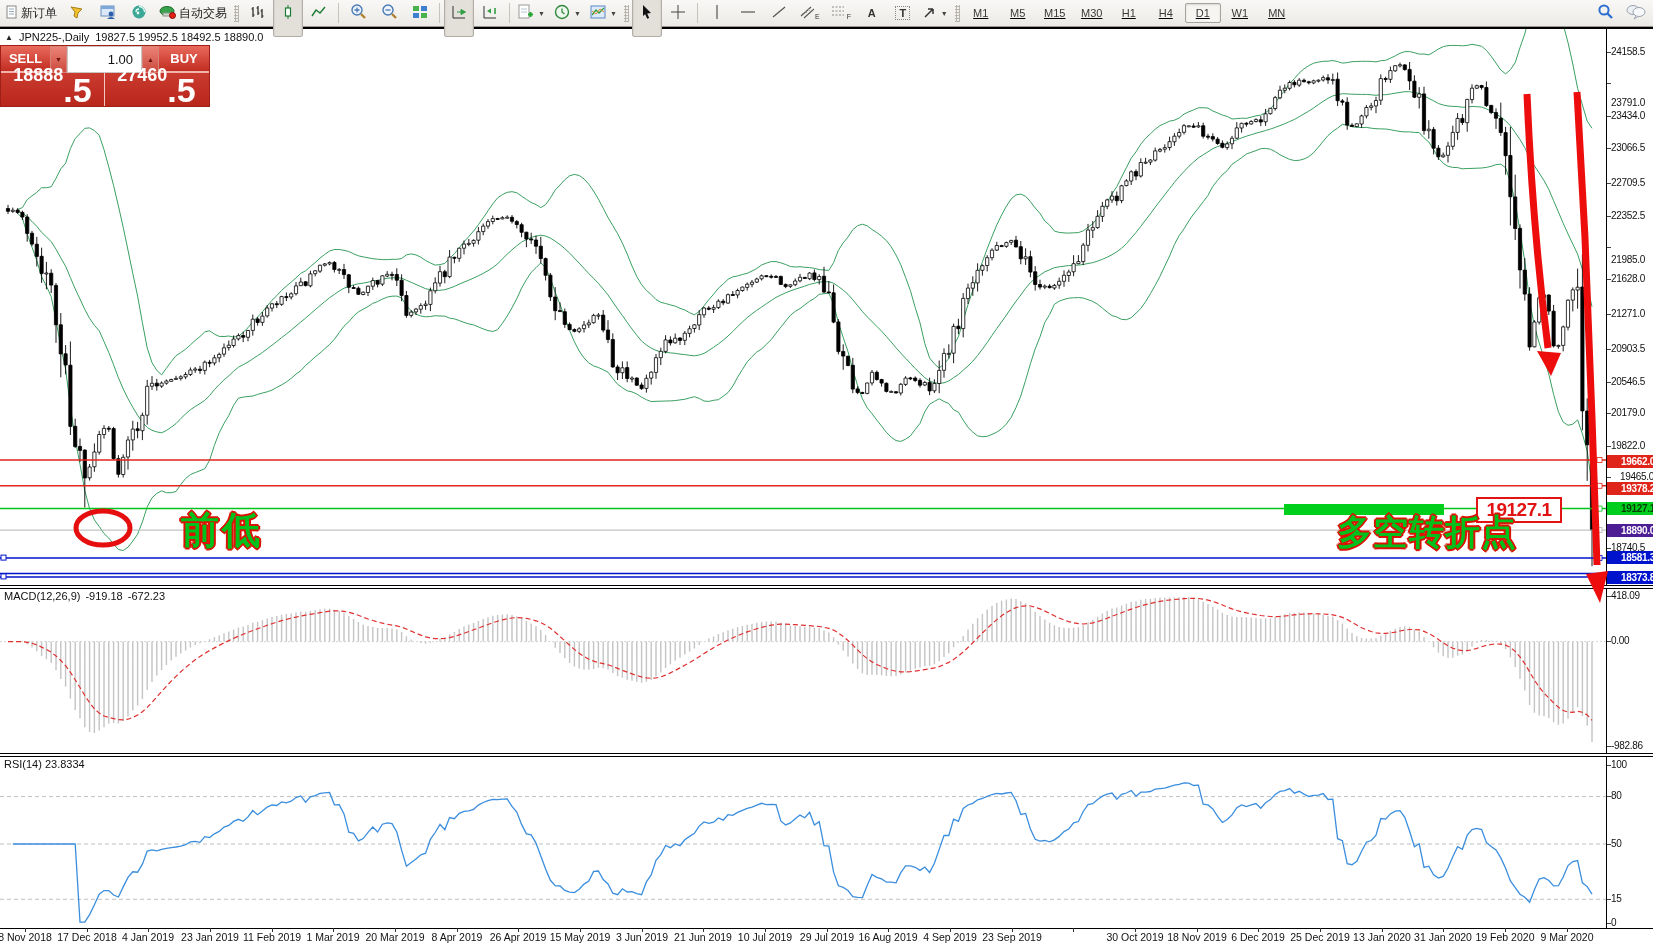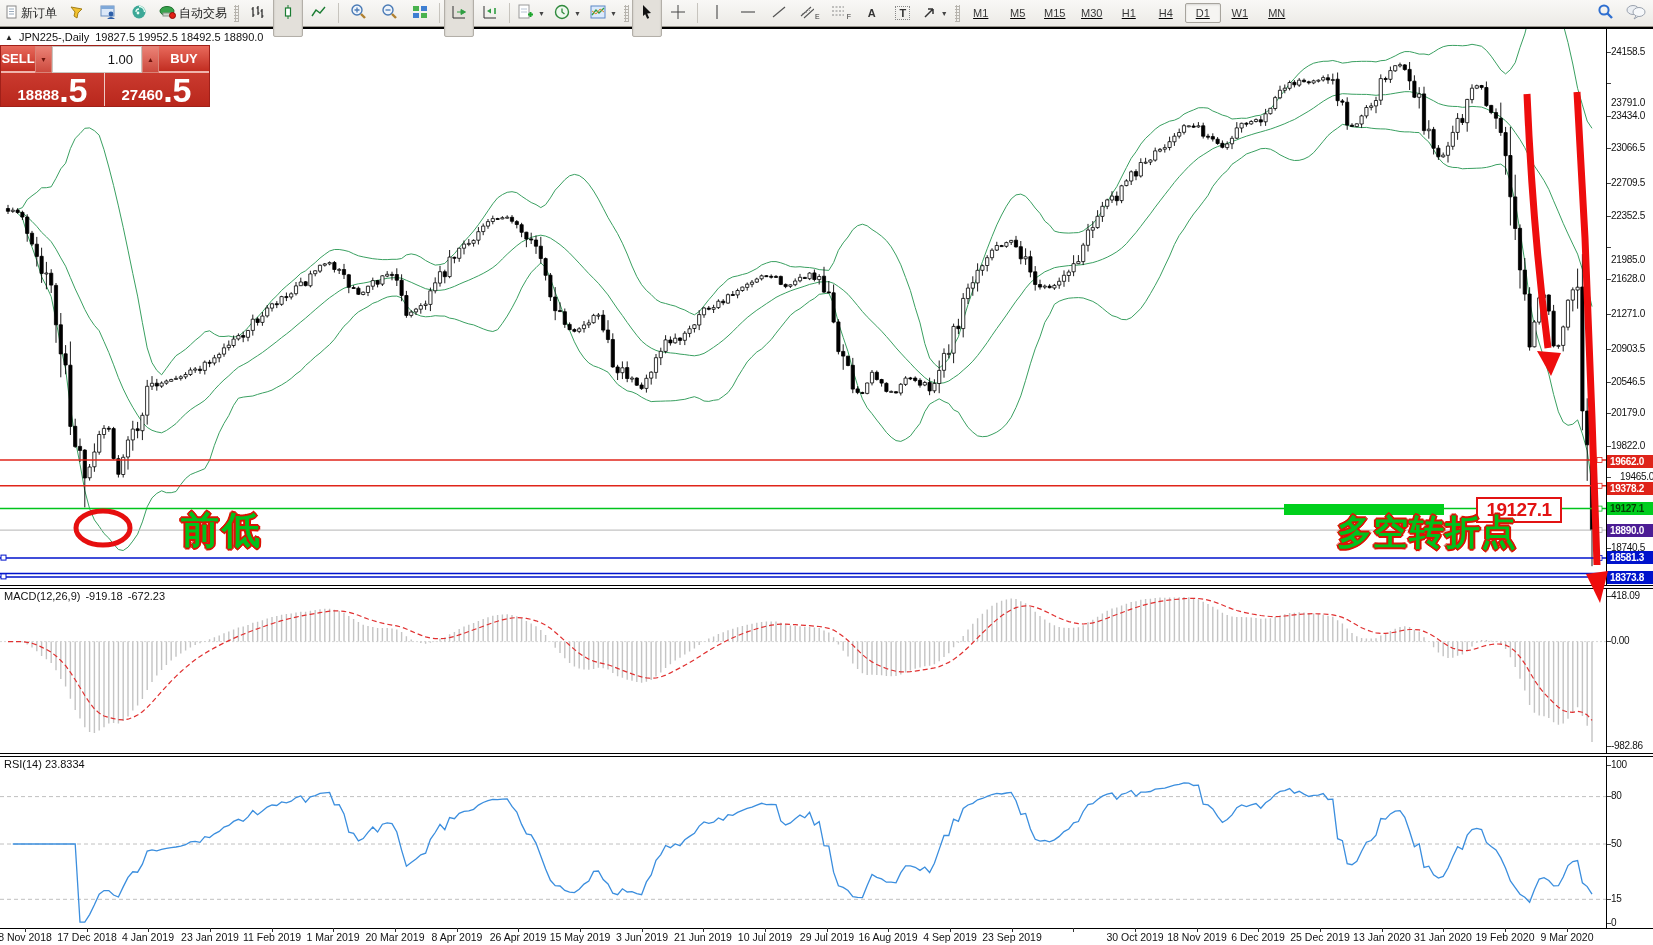--- a/index.html
+++ b/index.html
@@ -27,37 +27,37 @@
   .split{position:absolute;left:0;width:1653px;height:4px;z-index:12;
     background:linear-gradient(#000 0 1px,#fdfdfd 1px 3px,#000 3px 4px);}
   .dstrip-border{position:absolute;left:0;top:928px;width:1653px;height:1px;background:#000;z-index:12;}
   
   .chart-title{position:absolute;left:5px;top:31px;font-size:11px;color:#111;z-index:21;display:flex;gap:6px;align-items:center;}
   .chart-title .tri{font-size:8px;color:#222;}
   
   .trade{position:absolute;left:1px;top:46px;width:208px;height:60px;z-index:25;
     background:linear-gradient(#d84a3e,#b9271c);box-shadow:0 0 0 1px #a02019;}
   .trow1{display:flex;height:27px;align-items:stretch;}
-  .tbtn-trade{width:34px;display:flex;align-items:center;justify-content:center;color:#fff;
+  .tbtn-trade{width:49px;display:flex;align-items:center;justify-content:center;color:#fff;
     font-size:13px;font-weight:bold;background:linear-gradient(#e86a5c,#c22d21);
     border-bottom:2px solid #f0b4ac;cursor:pointer;}
   .spin{width:17px;display:flex;align-items:center;justify-content:center;
     background:linear-gradient(#eb8276,#cc4a3e);color:#6d120b;font-size:7px;border:1px solid #d98377;box-sizing:border-box;cursor:pointer;}
   .vol{flex:1;background:#fff;border:1px solid #c9c6c1;box-sizing:border-box;display:flex;align-items:center;
     justify-content:flex-end;padding-right:8px;font-size:13px;color:#111;}
   .trow2{display:flex;height:33px;}
   .quote{width:103px;display:flex;align-items:flex-end;justify-content:center;color:#fff;padding-bottom:1px;}
   .quote.l{border-right:1px solid #efc9c4;}
-  .qint{font-size:15px;font-weight:bold;line-height:1;margin-bottom:3px;}
+  .qint{font-size:18px;font-weight:bold;line-height:1;margin-bottom:21px;}
   .qdec{font-size:34px;font-weight:bold;line-height:0.85;}
   
   .plabel{position:absolute;left:1611px;font-size:10px;color:#111;letter-spacing:-0.3px;z-index:15;white-space:nowrap;}
   .ptick{position:absolute;left:1607px;width:4px;height:1px;background:#444;z-index:15;}
   .badge{position:absolute;left:1607px;width:46px;height:13px;font-size:10px;font-weight:bold;
-    display:flex;align-items:center;padding-left:3px;box-sizing:border-box;z-index:16;letter-spacing:-0.3px;}
+    display:flex;align-items:center;padding-left:14px;box-sizing:border-box;z-index:16;letter-spacing:-0.3px;}
   .indlabel{position:absolute;left:4px;font-size:11px;color:#111;z-index:15;display:flex;gap:5px;}
   .dlabel{position:absolute;top:931px;font-size:10.5px;color:#111;transform:translateX(-50%);white-space:nowrap;z-index:15;}
   .dtick{position:absolute;top:928px;width:1px;height:4px;background:#333;z-index:15;}
   
   .cn{position:absolute;font-weight:bold;color:#00c11c;z-index:42;line-height:1;
     text-shadow:-1px -1px 0 #dc1405,1px -1px 0 #dc1405,-1px 1px 0 #dc1405,1px 1px 0 #dc1405,
       -2px 0 0 #dc1405,2px 0 0 #dc1405,0 -2px 0 #dc1405,0 2px 0 #dc1405;}
   .cn1{left:181px;top:511px;font-size:38px;letter-spacing:3px;}
   .cn2{left:1337px;top:514px;font-size:35px;letter-spacing:1px;}
   .pricetag{position:absolute;left:1476px;top:497px;width:86px;height:26px;box-sizing:border-box;

